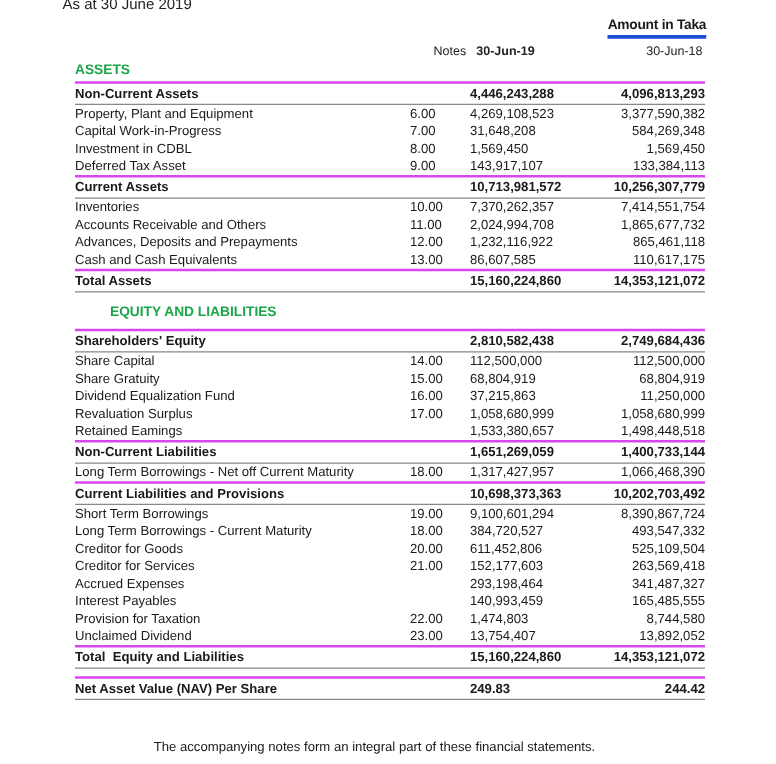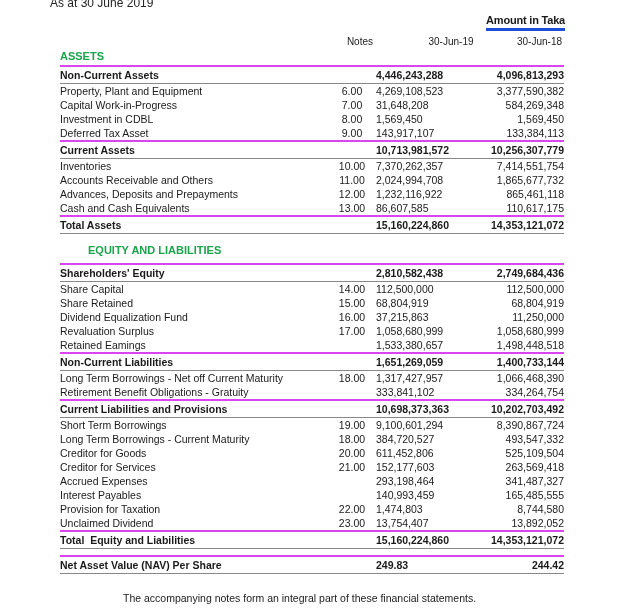--- a/index.html
+++ b/index.html
@@ -4,27 +4,27 @@
 <style>
   html, body { margin: 0; padding: 0; background: #ffffff; }
   body { width: 621px; height: 611px; position: relative; overflow: hidden;
          font-family: "Liberation Sans", sans-serif; color: #1a1a1a; }
   .subtitle { position: absolute; left: 50px; top: -4px; font-size: 12px; color: #222; }
   .amount-head { position: absolute; left: 405px; width: 160px; top: 14px; text-align: right;
                  font-size: 11px; font-weight: bold; }
   .amount-head span { border-bottom: 3px solid #1d4ed8; padding-bottom: 2px; letter-spacing: -0.2px; }
   .colhead { position: absolute; top: 36px; font-size: 10px; color: #222; }
   .colhead.notes { left: 328px; width: 45px; text-align: right; }
-  .colhead.c1 { left: 412px; width: 78px; text-align: center; }
+  .colhead.c1 { left: 381px; width: 78px; text-align: left; font-weight: bold; }
   .colhead.c2 { left: 480px; width: 82px; text-align: right; }
   .section { position: absolute; left: 60px; font-size: 11px; font-weight: bold; color: #1aa54a; }
   table.bs { position: absolute; left: 60px; width: 504px; border-collapse: collapse; font-size: 10.5px; }
   table.bs td { padding: 0; height: 14px; line-height: 14px; white-space: nowrap; }
   td.lbl { width: 268px; }
-  td.note { width: 48px; text-align: center; padding-right: 0; }
+  td.note { width: 48px; text-align: left; padding-right: 0; }
   td.v1 { width: 92px; }
   td.v2 { width: 96px; text-align: right; }
   tr.head td { font-weight: bold; height: 16px; line-height: 16px; }
   tr.topline td { border-top: 2px solid #d946ef; }
   tr.bottomline td { border-bottom: 1px solid #888; }
   .footnote { position: absolute; left: 95px; top: 592px; font-size: 10.5px; margin-left: 28px; }
 </style>
 </head>
 <body>
 
@@ -117,21 +117,21 @@
     <td class="v1">2,810,582,438</td>
         <td class="v2">2,749,684,436</td>
   </tr>
   <tr>
         <td class="lbl">Share Capital</td>
         <td class="note">14.00</td>
         <td class="v1">112,500,000</td>
         <td class="v2">112,500,000</td>
       </tr>
   <tr>
-        <td class="lbl">Share Retained</td>
+        <td class="lbl">Share Gratuity</td>
         <td class="note">15.00</td>
         <td class="v1">68,804,919</td>
         <td class="v2">68,804,919</td>
       </tr>
   <tr>
         <td class="lbl">Dividend Equalization Fund</td>
         <td class="note">16.00</td>
         <td class="v1">37,215,863</td>
         <td class="v2">11,250,000</td>
       </tr>
@@ -152,26 +152,20 @@
         <td class="note"></td>
     <td class="v1">1,651,269,059</td>
         <td class="v2">1,400,733,144</td>
   </tr>
   <tr>
         <td class="lbl">Long Term Borrowings - Net off Current Maturity</td>
         <td class="note">18.00</td>
         <td class="v1">1,317,427,957</td>
         <td class="v2">1,066,468,390</td>
       </tr>
-  <tr>
-        <td class="lbl">Retirement Benefit Obligations - Gratuity</td>
-        <td class="note"></td>
-        <td class="v1">333,841,102</td>
-        <td class="v2">334,264,754</td>
-      </tr>
   <tr class="head topline bottomline">
     <td class="lbl">Current Liabilities and Provisions</td>
         <td class="note"></td>
     <td class="v1">10,698,373,363</td>
         <td class="v2">10,202,703,492</td>
   </tr>
   <tr>
         <td class="lbl">Short Term Borrowings</td>
         <td class="note">19.00</td>
         <td class="v1">9,100,601,294</td>

